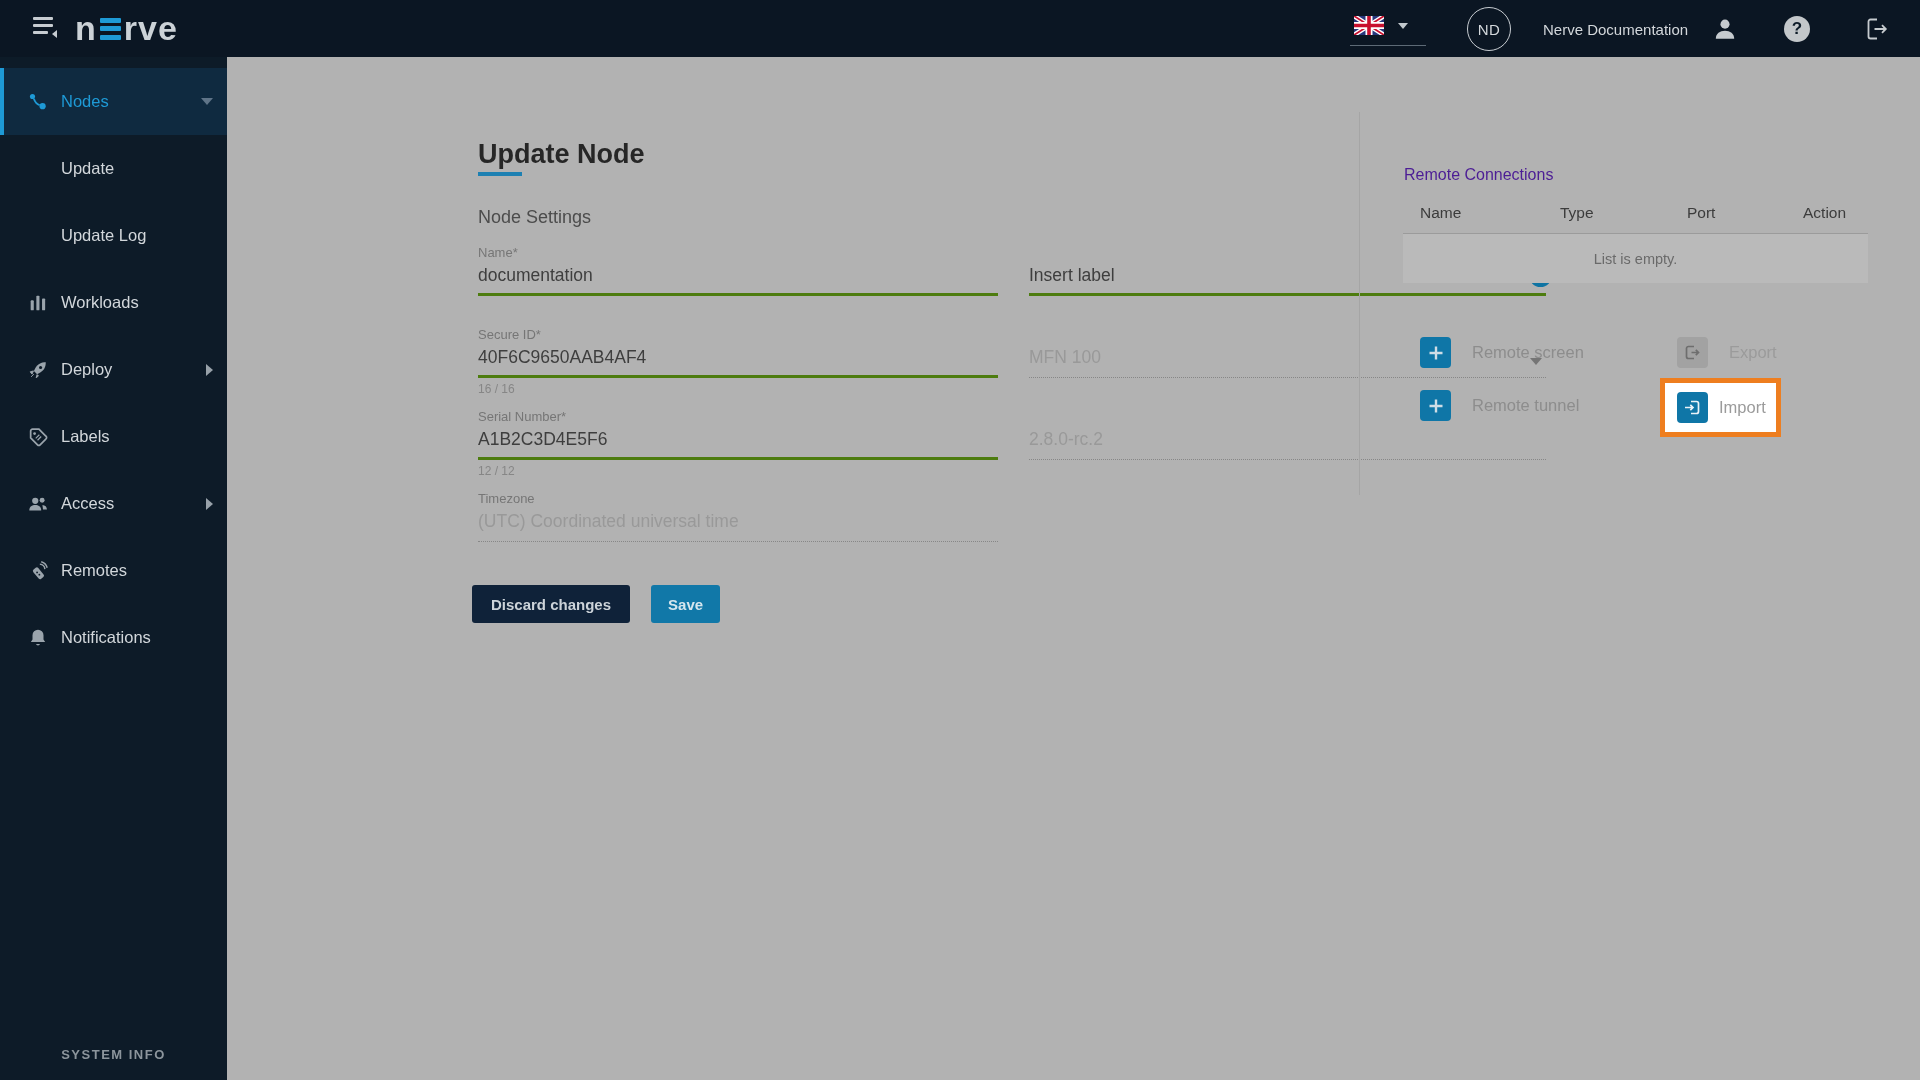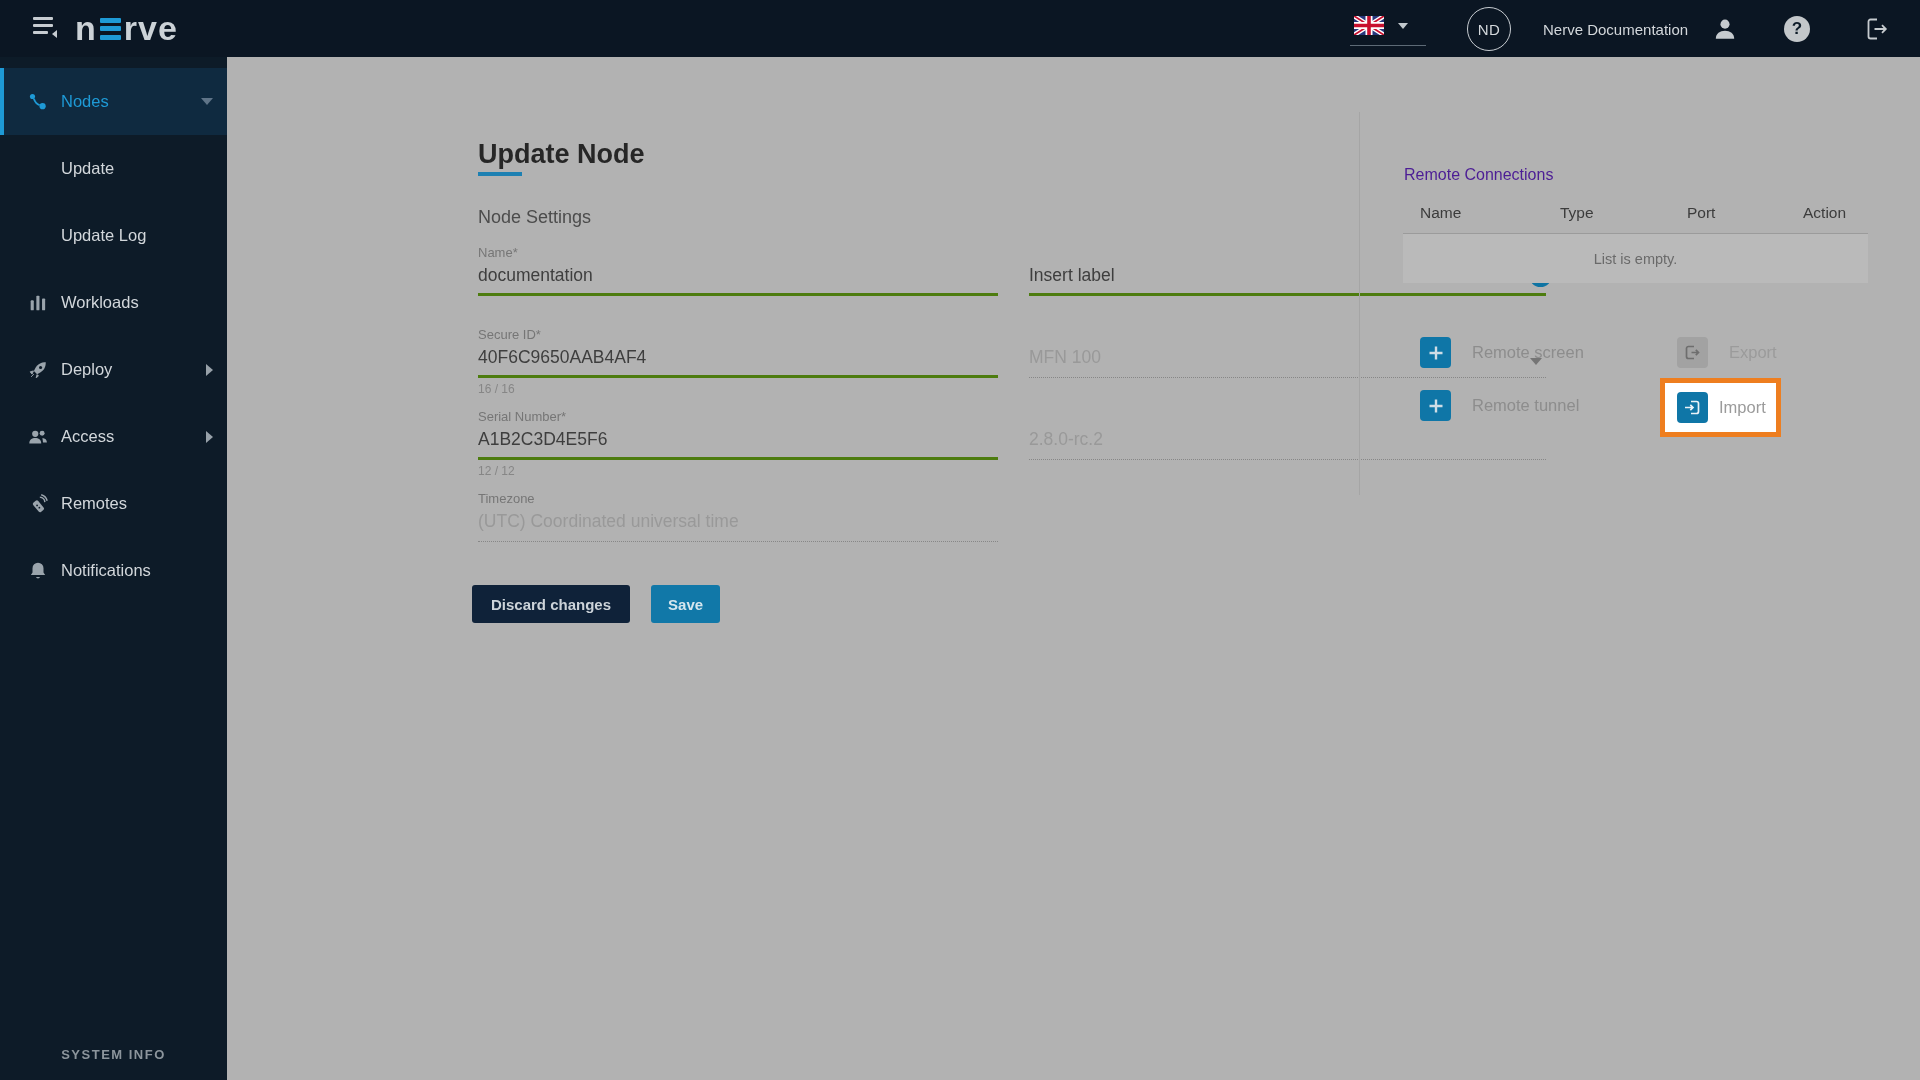--- a/index.html
+++ b/index.html
@@ -172,20 +172,28 @@
     <div class="nav-item">
       <svg class="nicon" viewBox="0 0 24 24">
         <path d="M20.5,3.5 c-5,0 -9,2 -11.5,6.5 l-1.5,3 l3.5,3.5 l3,-1.5 C18.5,12.5 20.5,8.5 20.5,3.5 z" fill="#9aa4ac"></path>
         <circle cx="14.8" cy="9.2" r="1.7" fill="#0d1b28"></circle>
         <path d="M7,13 l-3.5,1 l2,2.5 z M11,17 l-1,3.5 l2.5,-2 z M4.5,19.5 l3,-3" fill="#9aa4ac" stroke="#9aa4ac" stroke-width="1"></path>
       </svg>
       <span>Deploy</span>
       <span class="nav-caret-right"></span>
     </div>
 
+    <div class="nav-item">
+      <svg class="nicon" viewBox="0 0 24 24">
+        <path d="M20.5,11 L13,3.5 H6 a2,2 0 0 0 -2,2 V13 l7.5,7.5 a2,2 0 0 0 2.8,0 l6.2,-6.2 a2,2 0 0 0 0,-3.3 z" fill="none" stroke="#9aa4ac" stroke-width="1.9"></path>
+        <circle cx="8.3" cy="8.3" r="1.5" fill="#9aa4ac"></circle>
+        <path d="M9.5,13.5 l4,-4 M11.5,15.5 l4,-4" stroke="#9aa4ac" stroke-width="1.3"></path>
+      </svg>
+      <span>Labels</span>
+    </div>
 
     <div class="nav-item">
       <svg class="nicon" viewBox="0 0 24 24">
         <circle cx="9" cy="8.5" r="3.4" fill="#9aa4ac"></circle>
         <path d="M2.5,19 c0,-4 2.9,-5.8 6.5,-5.8 s6.5,1.8 6.5,5.8 z" fill="#9aa4ac"></path>
         <circle cx="16.5" cy="8" r="2.7" fill="#9aa4ac"></circle>
         <path d="M16.8,13 c3,0.2 4.9,1.9 4.9,5 h-4.2" fill="#9aa4ac"></path>
       </svg>
       <span>Access</span>
       <span class="nav-caret-right"></span>

